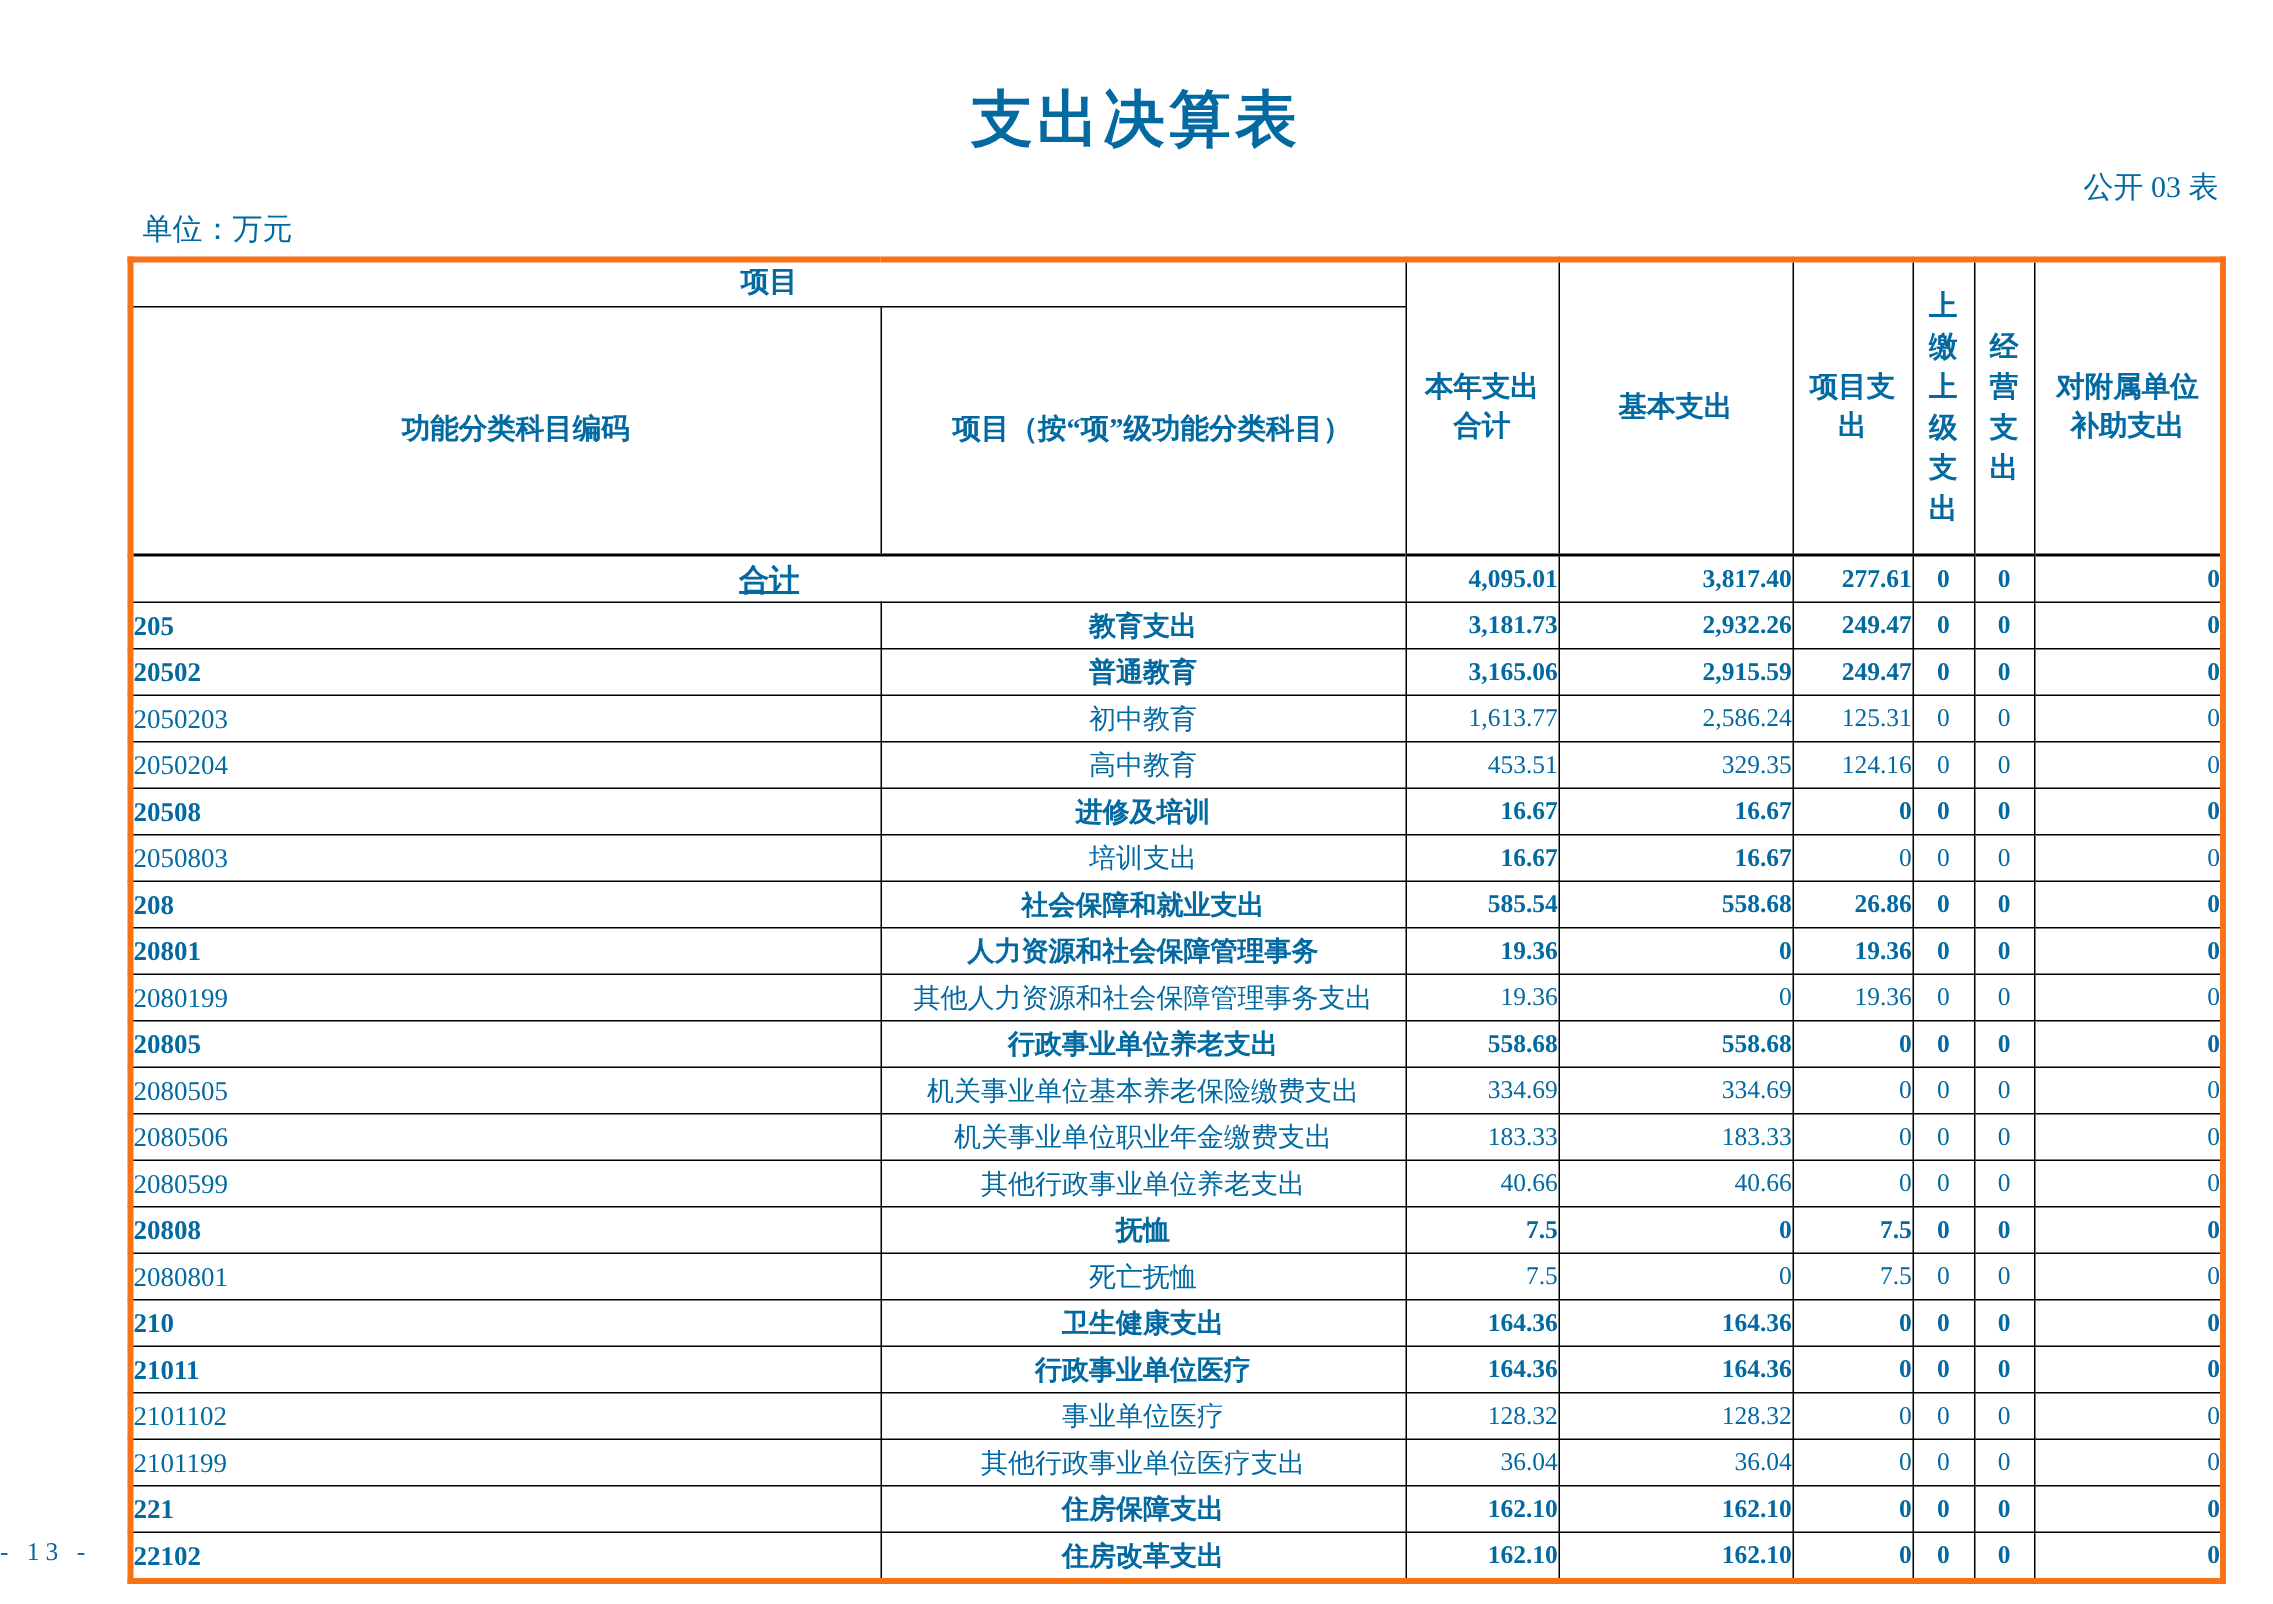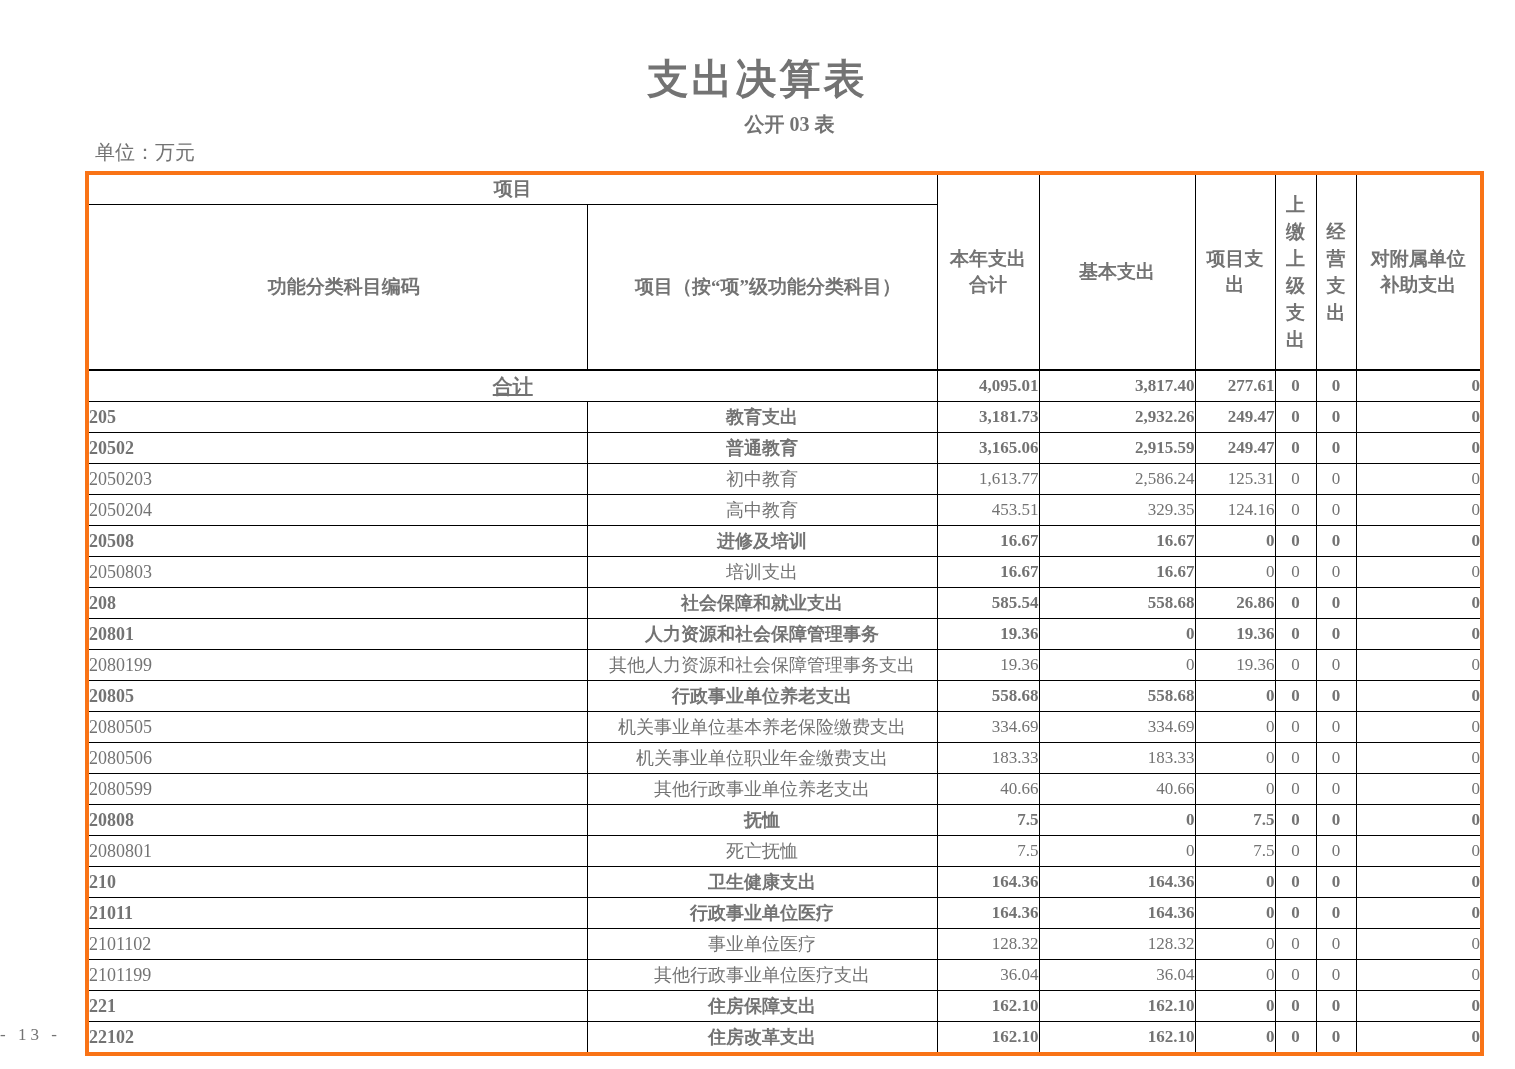--- a/index.html
+++ b/index.html
@@ -5,42 +5,41 @@
   html, body {
     margin: 0;
     padding: 0;
     background: #ffffff;
   }
   .page {
     position: relative;
     width: 1515px;
     height: 1069px;
     background: #ffffff;
-    color: #737373;
+    color: #0369a1;
     font-family: "Liberation Serif", "DejaVu Serif", serif;
     overflow: hidden;
   }
   .title {
     position: absolute;
     top: 52px;
     left: 0;
     right: 0;
     text-align: center;
     font-size: 41px;
     font-weight: bold;
     letter-spacing: 3px;
   }
   .table-code-line {
     position: absolute;
     top: 111px;
     left: 85px;
-    right: 21px;
-    text-align: center;
+    right: 36px;
+    text-align: right;
     font-size: 20px;
-    font-weight: bold;
   }
   .meta-line {
     position: absolute;
     top: 139px;
     left: 95px;
     right: 36px;
     display: flex;
     justify-content: space-between;
     font-size: 20px;
   }

